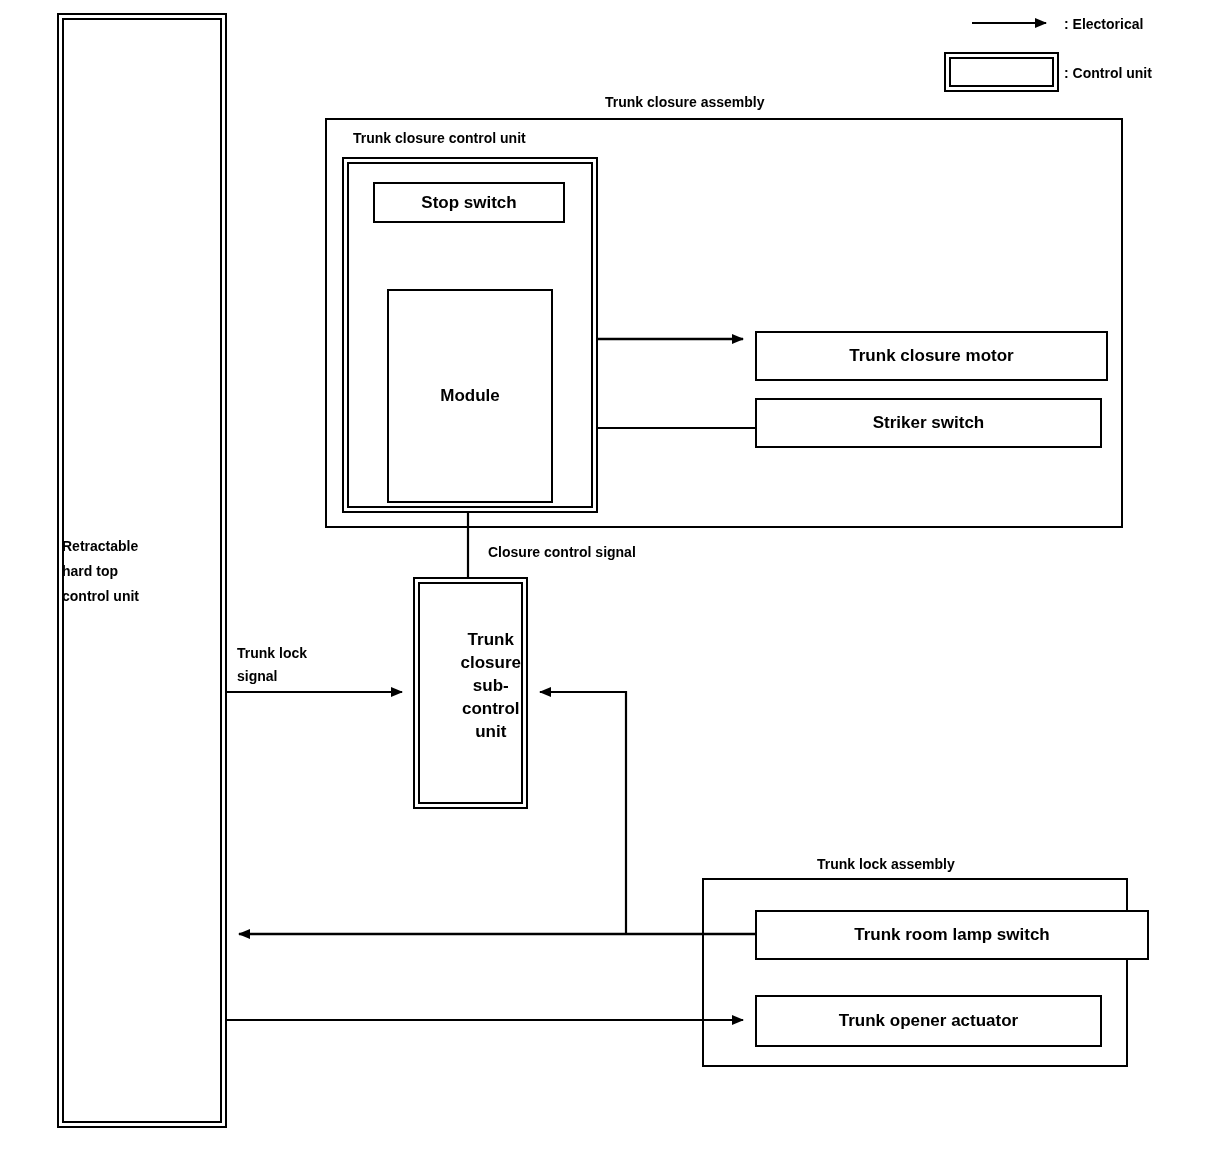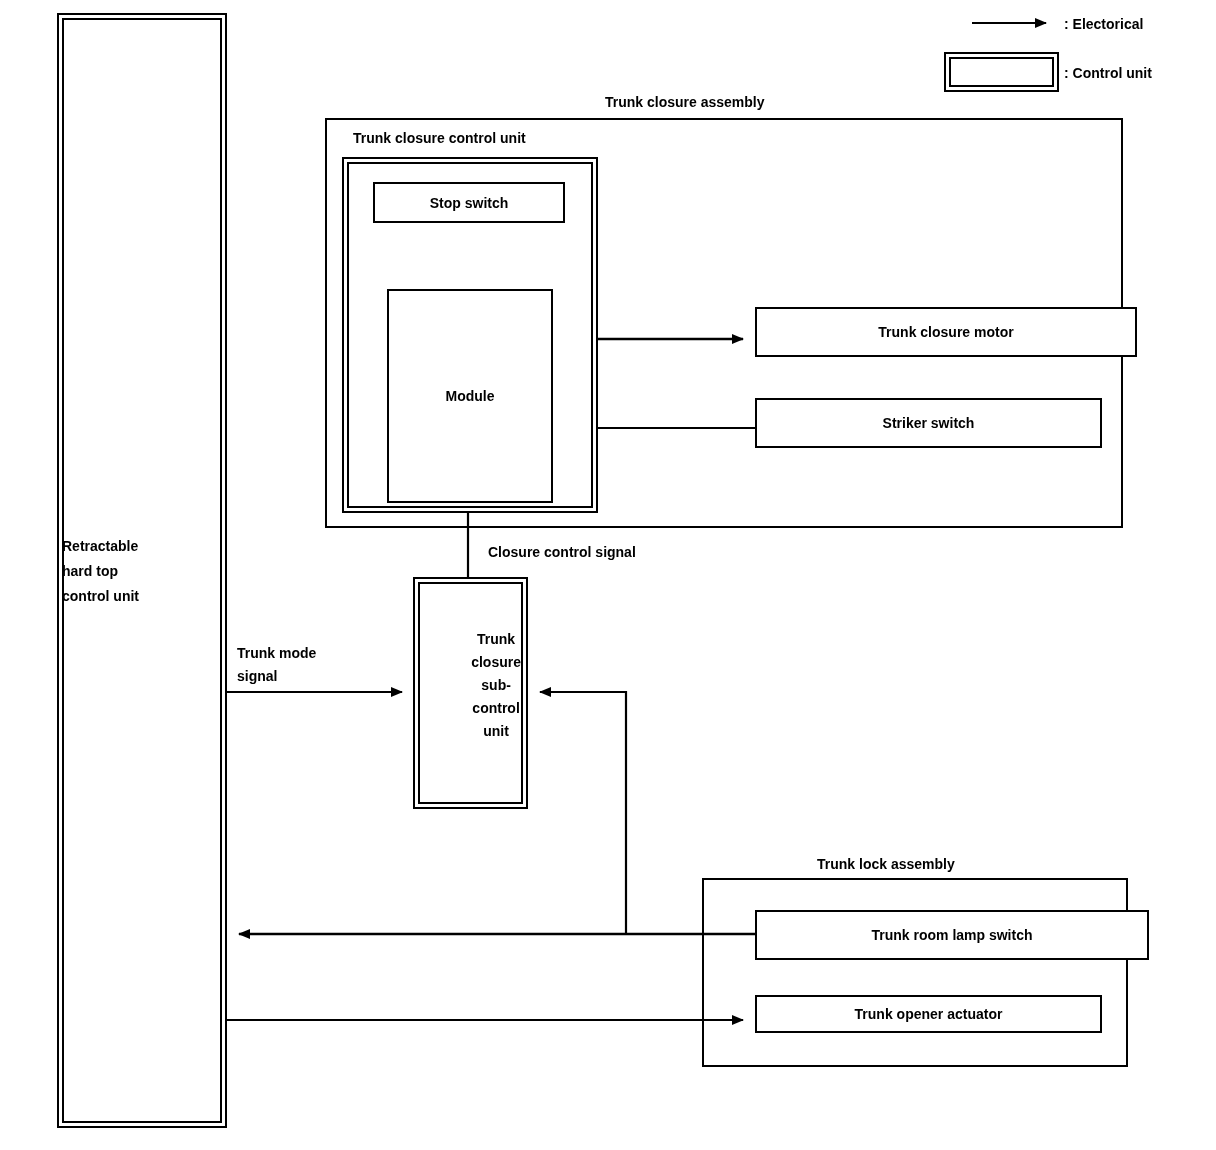--- a/index.html
+++ b/index.html
@@ -51,21 +51,21 @@
     box-sizing: border-box;
   }
   .lbl {
     position: absolute;
     font-size: 14px;
     line-height: 23px;
     white-space: pre-line;
   }
   .lbl.center { text-align: left; }
   .node-text {
-    font-size: 14px;
+    font-size: 17px;
     line-height: 24px;
     text-align: center;
     white-space: pre-line;
   }
   svg.wires {
     position: absolute;
     left: 0; top: 0;
     width: 1216px;
     height: 1150px;
     pointer-events: none;
@@ -124,47 +124,47 @@
   </div>
 
   <div class="box" style="left:373px; top:182px; width:192px; height:41px;">
     <span class="node-text">Stop switch</span>
   </div>
 
   <div class="box" style="left:387px; top:289px; width:166px; height:214px;">
     <span class="node-text">Module</span>
   </div>
 
-  <div class="box" style="left:755px; top:307px; width:382px; height:50px;">
+  <div class="box" style="left:755px; top:331px; width:353px; height:50px;">
     <span class="node-text">Trunk closure motor</span>
   </div>
 
   <div class="box" style="left:755px; top:398px; width:347px; height:50px;">
     <span class="node-text">Striker switch</span>
   </div>
 
   <div class="lbl" style="left:488px; top:541px;">Closure control signal</div>
 
   <div class="dbox" style="left:413px; top:577px; width:115px; height:232px;">
     <div class="inner" style="padding-bottom:16px;">
       <span class="node-text" style="line-height:23px;">Trunk
 closure
 sub-
 control
 unit</span>
     </div>
   </div>
 
-  <div class="lbl center" style="left:237px; top:642px; width:160px;">Trunk mode
+  <div class="lbl center" style="left:237px; top:642px; width:160px;">Trunk lock
 signal</div>
 
   <div class="lbl center" style="left:817px; top:853px; width:220px;">Trunk lock assembly</div>
   <div class="frame" style="left:702px; top:878px; width:426px; height:189px;"></div>
 
   <div class="box" style="left:755px; top:910px; width:394px; height:50px;">
     <span class="node-text">Trunk room lamp switch</span>
   </div>
 
-  <div class="box" style="left:755px; top:995px; width:347px; height:38px;">
+  <div class="box" style="left:755px; top:995px; width:347px; height:52px;">
     <span class="node-text">Trunk opener actuator</span>
   </div>
 
 </div>
 
 </body></html>

